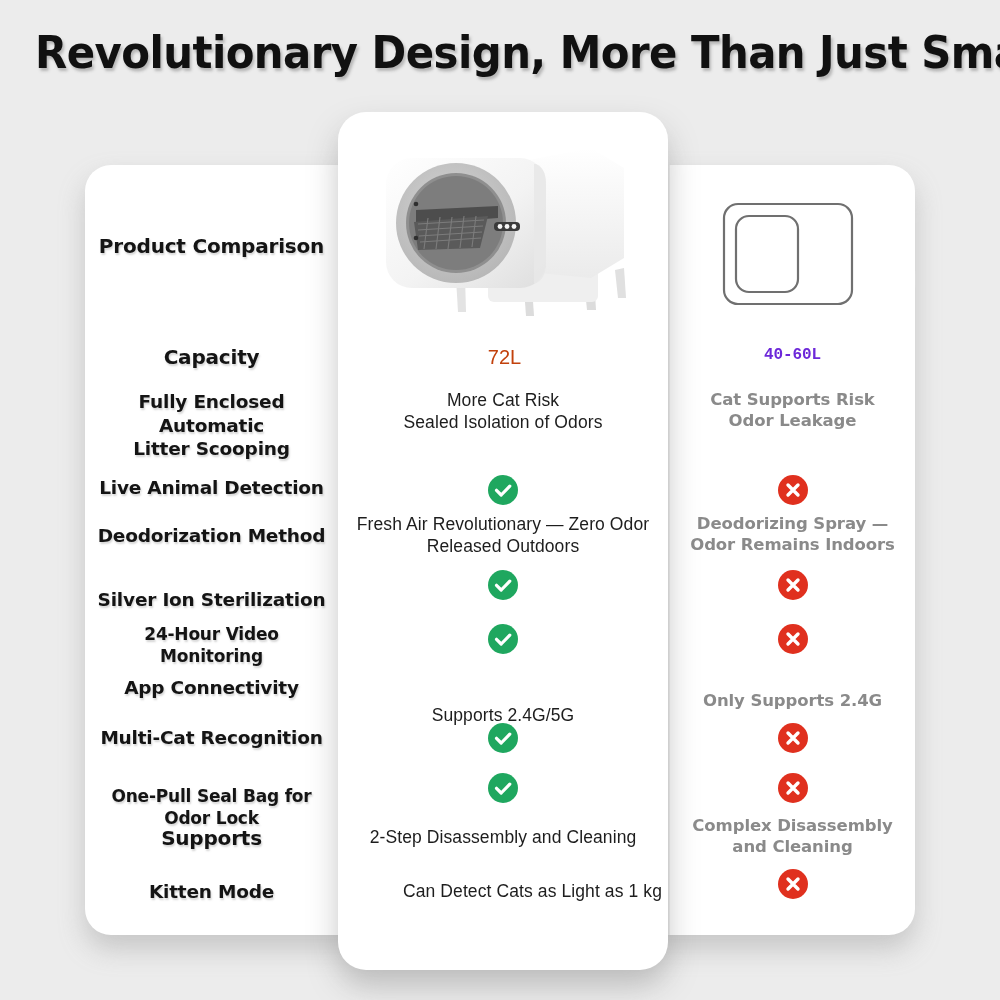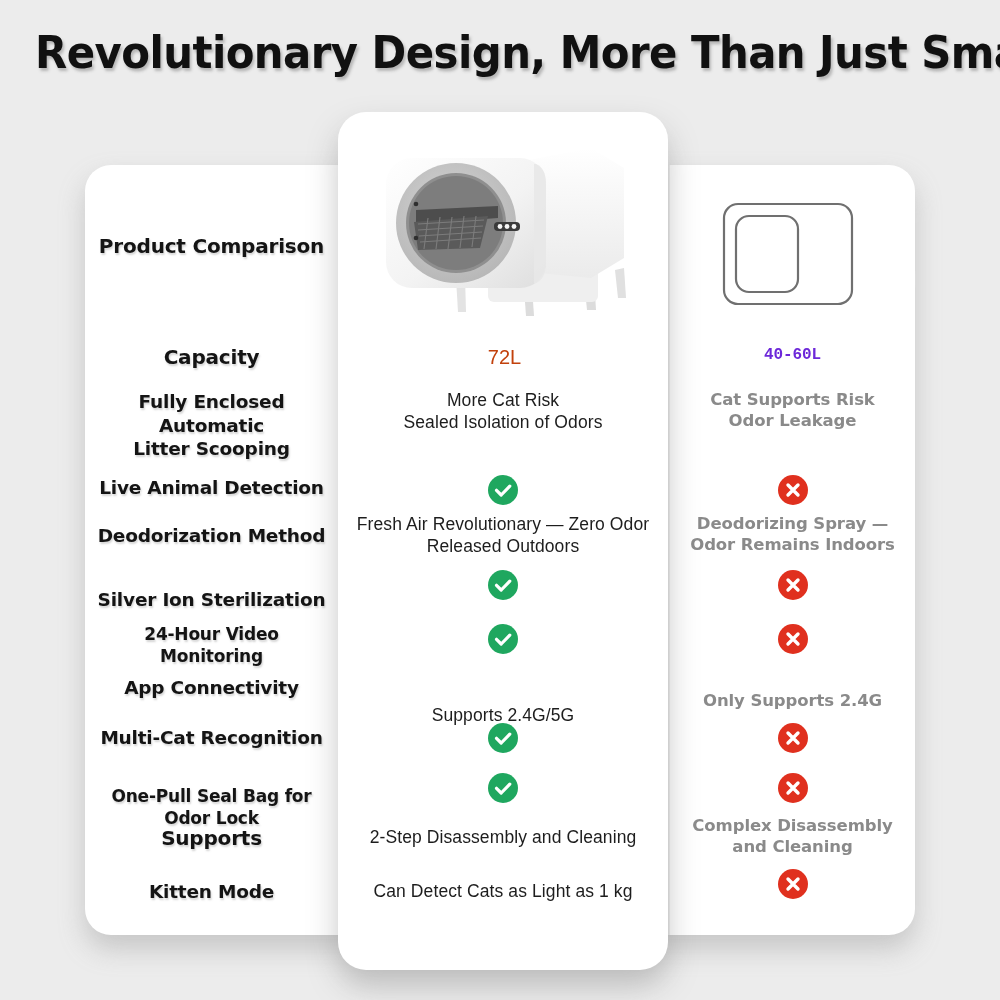--- a/index.html
+++ b/index.html
@@ -301,21 +301,21 @@
         <span class="mark">
           <svg viewBox="0 0 30 30">
             <circle cx="15" cy="15" r="15" fill="#1fa75f"></circle>
             <path d="M8.5 15.3 L13.2 20 L21.8 11.1" fill="none" stroke="#ffffff" stroke-width="3.2" stroke-linecap="round" stroke-linejoin="round"></path>
           </svg>
         </span>
       </div>
       <div class="cell mid-txt" style="top: 826px;">
         <div>2-Step Disassembly and Cleaning</div>
       </div>
-      <div class="cell mid-txt" style="top: 880px;">
+      <div class="cell mid-txt" style="top: 880px; text-align: right;">
         <div>Can Detect Cats as Light as 1 kg</div>
       </div>
     </div>
   <div class="col col-right" id="right-rows">
       <div class="cell right-txt right-cap" style="top: 345px;">
         <div>40-60L</div>
       </div>
       <div class="cell right-txt" style="top: 389px;">
         <div>Cat Supports Risk</div>
         <div>Odor Leakage</div>

